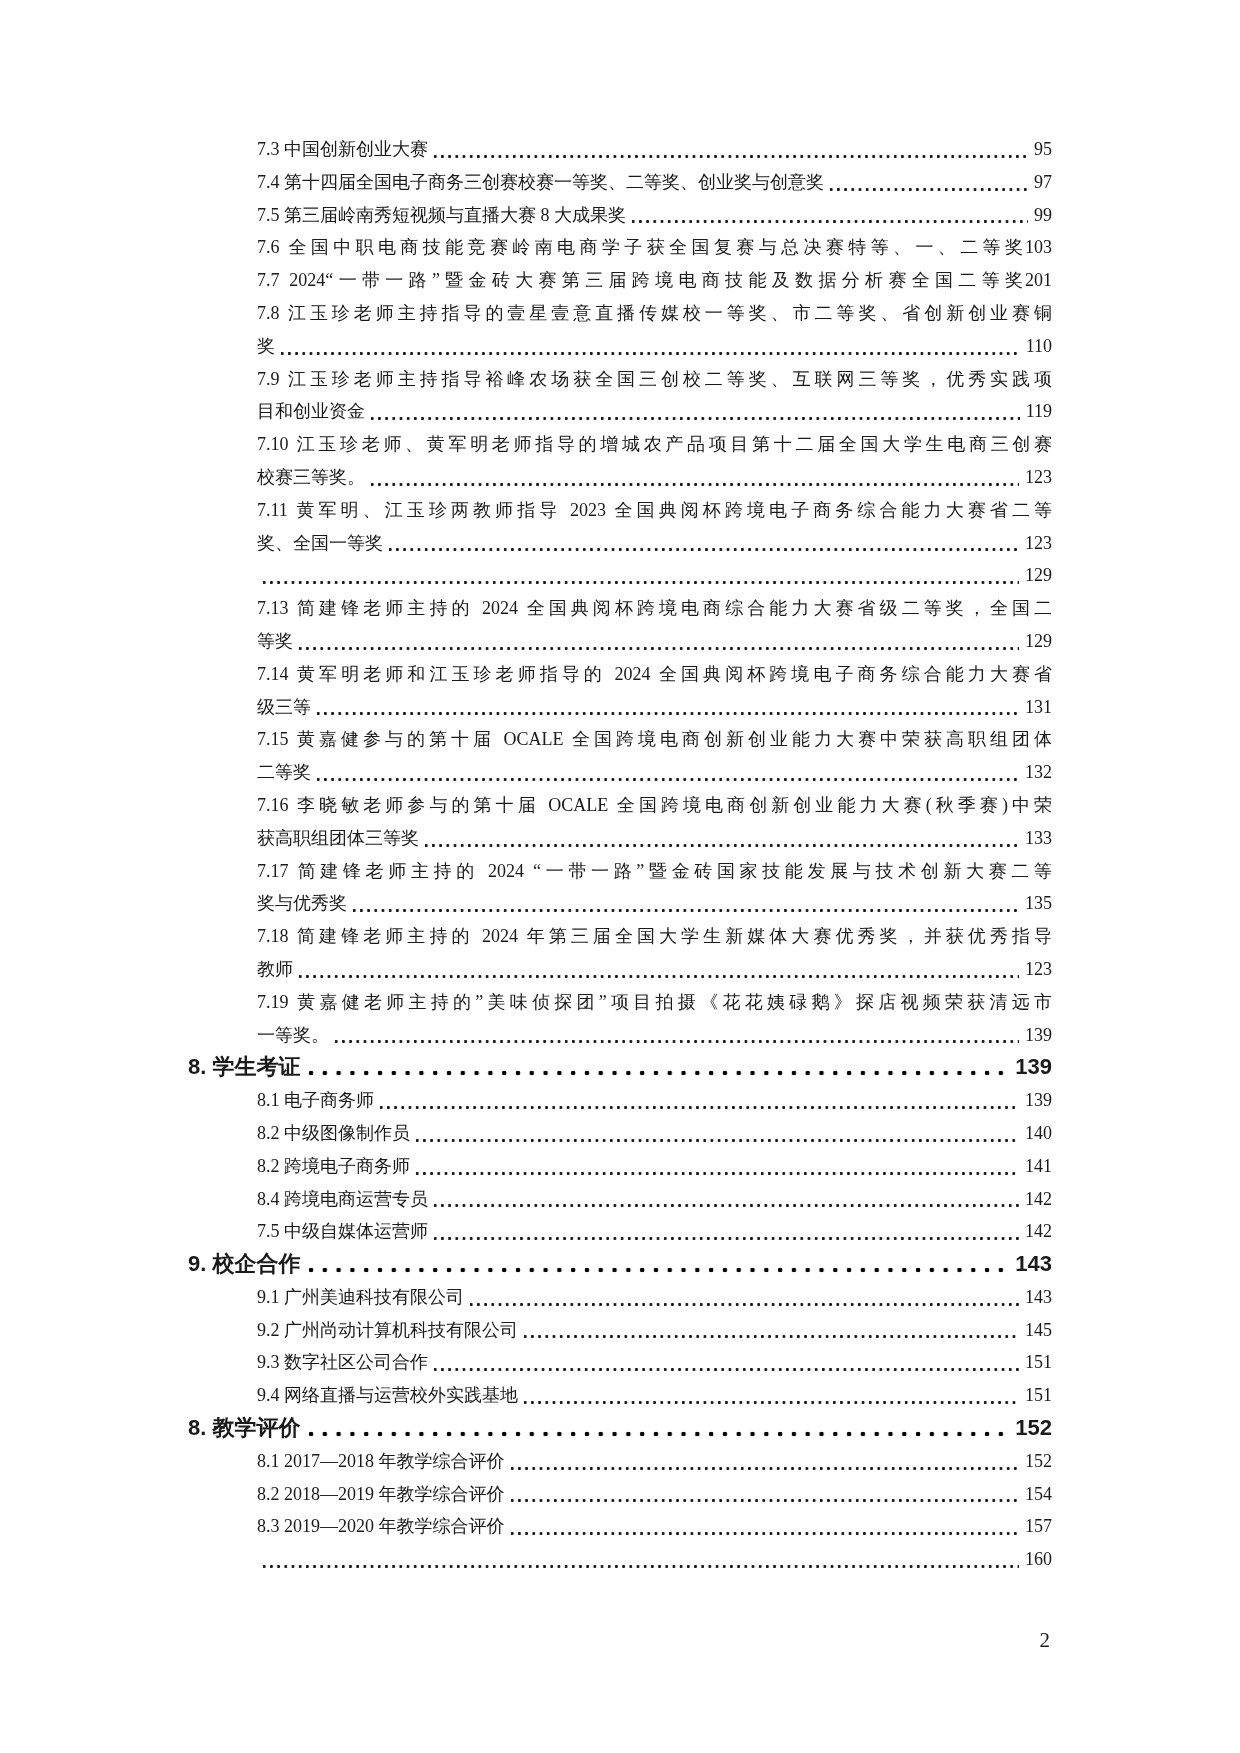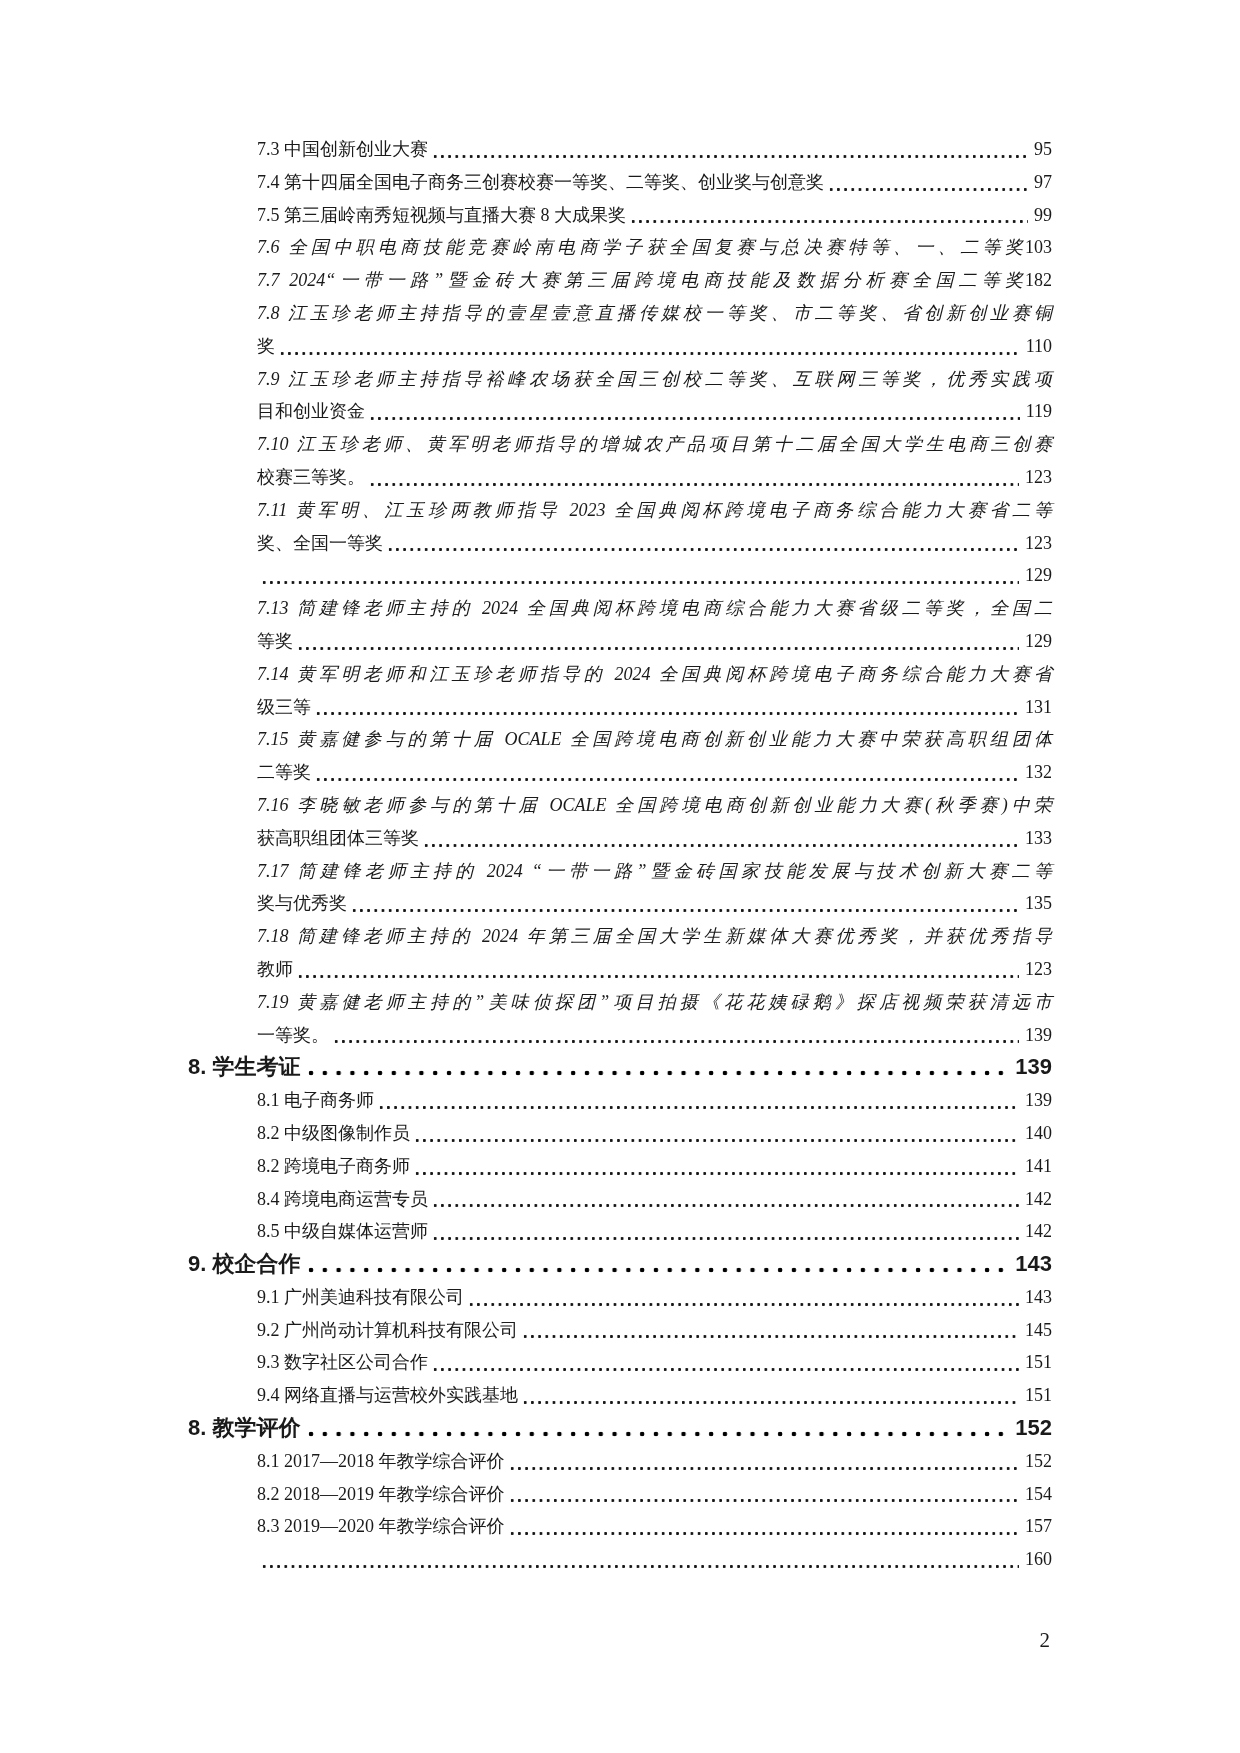--- a/index.html
+++ b/index.html
@@ -29,21 +29,20 @@
     font-family:"Liberation Sans","DejaVu Sans",sans-serif;
     font-weight:bold;
     font-size:22px;
   }
   .text { white-space:nowrap; }
   .text-fill {
     flex:1;
     min-width:0;
     text-align:justify;
     text-align-last:justify;
-    font-style:italic;
   }
   .leader {
     flex:1;
     align-self:flex-end;
     height:5px;
     margin:0 4px 7px 5px;
     background-image:radial-gradient(circle at 2.2px 2.5px, #161616 1.25px, transparent 1.75px);
     background-size:7.2px 5px;
     background-repeat:repeat-x;
   }
@@ -85,21 +84,21 @@
         <span class="text">7.5 第三届岭南秀短视频与直播大赛 8 大成果奖</span>
         <span class="leader"></span>
         <span class="page-num">99</span>
       </div>
       <div class="line entry">
         <span class="text-fill">7.6 全国中职电商技能竞赛岭南电商学子获全国复赛与总决赛特等、一、二等奖</span>
         <span class="page-num">103</span>
       </div>
       <div class="line entry">
         <span class="text-fill">7.7  2024“一带一路”暨金砖大赛第三届跨境电商技能及数据分析赛全国二等奖</span>
-        <span class="page-num">182</span>
+        <span class="page-num">201</span>
       </div>
       <div class="line entry">
         <span class="text-fill">7.8 江玉珍老师主持指导的壹星壹意直播传媒校一等奖、市二等奖、省创新创业赛铜</span>
       </div>
       <div class="line entry">
         <span class="text">奖</span>
         <span class="leader"></span>
         <span class="page-num">110</span>
       </div>
       <div class="line entry">
@@ -205,21 +204,21 @@
         <span class="text">8.2 跨境电子商务师</span>
         <span class="leader"></span>
         <span class="page-num">141</span>
       </div>
       <div class="line entry">
         <span class="text">8.4 跨境电商运营专员</span>
         <span class="leader"></span>
         <span class="page-num">142</span>
       </div>
       <div class="line entry">
-        <span class="text">8.5 中级自媒体运营师</span>
+        <span class="text">7.5 中级自媒体运营师</span>
         <span class="leader"></span>
         <span class="page-num">142</span>
       </div>
       <div class="line section">
         <span class="text">9. 校企合作</span>
         <span class="leader"></span>
         <span class="page-num">143</span>
       </div>
       <div class="line entry">
         <span class="text">9.1 广州美迪科技有限公司</span>

